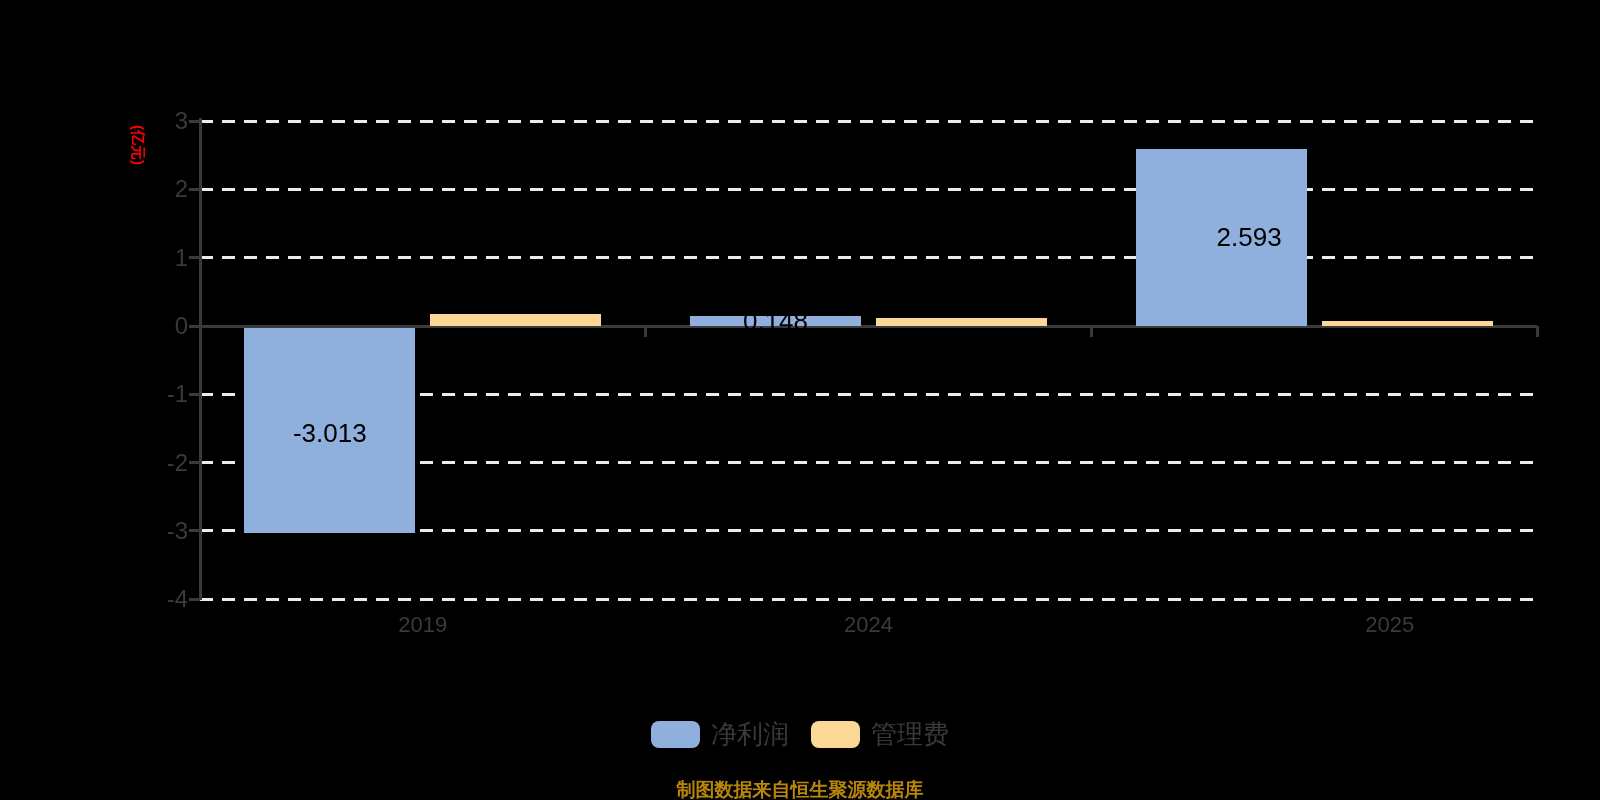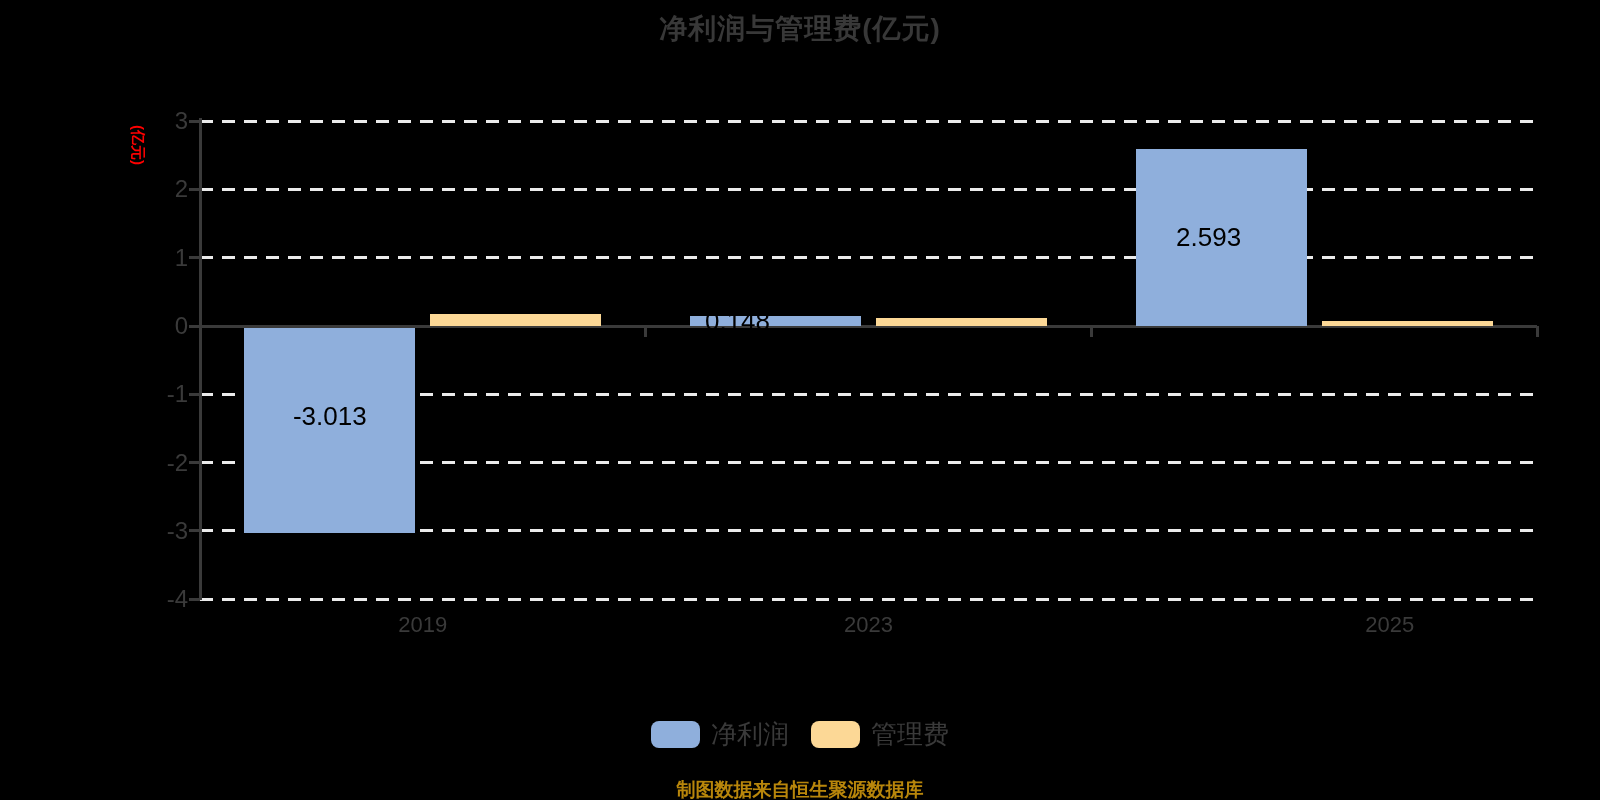--- a/index.html
+++ b/index.html
@@ -43,21 +43,20 @@
   .legend-label{font-size:26px;color:#3a3a3a;}
   #footer-note{
     position:absolute;top:777px;left:0;width:1600px;text-align:center;
     font-size:19px;font-weight:bold;color:#b8860b;
   }
 </style>
 </head>
 <body>
 
 <div id="stage">
-  <div id="chart-title">净利润与管理费(亿元)</div>
   <div id="y-unit-label">(亿元)</div>
   <div id="plot">
       <div class="gridline dashed" style="left: 200px; top: 119.6px; width: 1337px;"></div>
       <div class="y-tick" style="left: 189px; top: 119.6px;"></div>
       <div class="y-tick-label" style="left: 118px; top: 106.1px;">3</div>
       <div class="gridline dashed" style="left: 200px; top: 187.9px; width: 1337px;"></div>
       <div class="y-tick" style="left: 189px; top: 187.9px;"></div>
       <div class="y-tick-label" style="left: 118px; top: 174.4px;">2</div>
       <div class="gridline dashed" style="left: 200px; top: 256.2px; width: 1337px;"></div>
       <div class="y-tick" style="left: 189px; top: 256.2px;"></div>
@@ -74,29 +73,29 @@
       <div class="y-tick" style="left: 189px; top: 529.4px;"></div>
       <div class="y-tick-label" style="left: 118px; top: 515.9px;">-3</div>
       <div class="gridline dashed" style="left: 200px; top: 597.7px; width: 1337px;"></div>
       <div class="y-tick" style="left: 189px; top: 597.7px;"></div>
       <div class="y-tick-label" style="left: 118px; top: 584.2px;">-4</div>
       <div class="axis-line" style="left: 198.5px; top: 118px; width: 3px; height: 482px;"></div>
       <div class="axis-line" style="left: 200px; top: 324.5px; width: 1337px; height: 3px;"></div>
       <div class="x-tick" style="left: 644.167px; top: 326px;"></div>
       <div class="x-cat-label" style="left: 322.833px; top: 612px;">2019</div>
       <div class="x-tick" style="left: 1089.83px; top: 326px;"></div>
-      <div class="x-cat-label" style="left: 768.5px; top: 612px;">2023</div>
+      <div class="x-cat-label" style="left: 768.5px; top: 612px;">2024</div>
       <div class="x-tick" style="left: 1535.5px; top: 326px;"></div>
       <div class="x-cat-label" style="left: 1214.17px; top: 612px; text-align: right;">2025</div>
       <div class="bar" style="left: 244.333px; top: 327.5px; width: 171px; height: 205.788px; background: rgb(143, 175, 220);"></div>
-      <div class="bar-label" style="left: 244.333px; top: 401px; width: 171px;">-3.013</div>
+      <div class="bar-label" style="left: 244.333px; top: 418px; width: 171px;">-3.013</div>
       <div class="bar" style="left: 690px; top: 315.892px; width: 171px; height: 10.1084px; background: rgb(143, 175, 220);"></div>
-      <div class="bar-label" style="left: 652px; top: 305.946px; width: 171px;">0.148</div>
+      <div class="bar-label" style="left: 690px; top: 305.946px; width: 171px;">0.148</div>
       <div class="bar" style="left: 1135.67px; top: 148.898px; width: 171px; height: 177.102px; background: rgb(143, 175, 220);"></div>
-      <div class="bar-label" style="left: 1135.67px; top: 222.449px; width: 146px;">2.593</div>
+      <div class="bar-label" style="left: 1135.67px; top: 222.449px; width: 146px; text-align: right;">2.593</div>
       <div class="bar" style="left: 430.333px; top: 313.706px; width: 171px; height: 12.294px; background: rgb(252, 216, 150);"></div>
       <div class="bar" style="left: 876px; top: 317.804px; width: 171px; height: 8.196px; background: rgb(252, 216, 150);"></div>
       <div class="bar" style="left: 1321.67px; top: 320.536px; width: 171px; height: 5.464px; background: rgb(252, 216, 150);"></div>
     </div>
   <div id="legend">
       <div class="legend-item">
         <div class="legend-swatch" style="background: rgb(143, 175, 220);"></div>
         <div class="legend-label">净利润</div>
       </div>
       <div class="legend-item">

